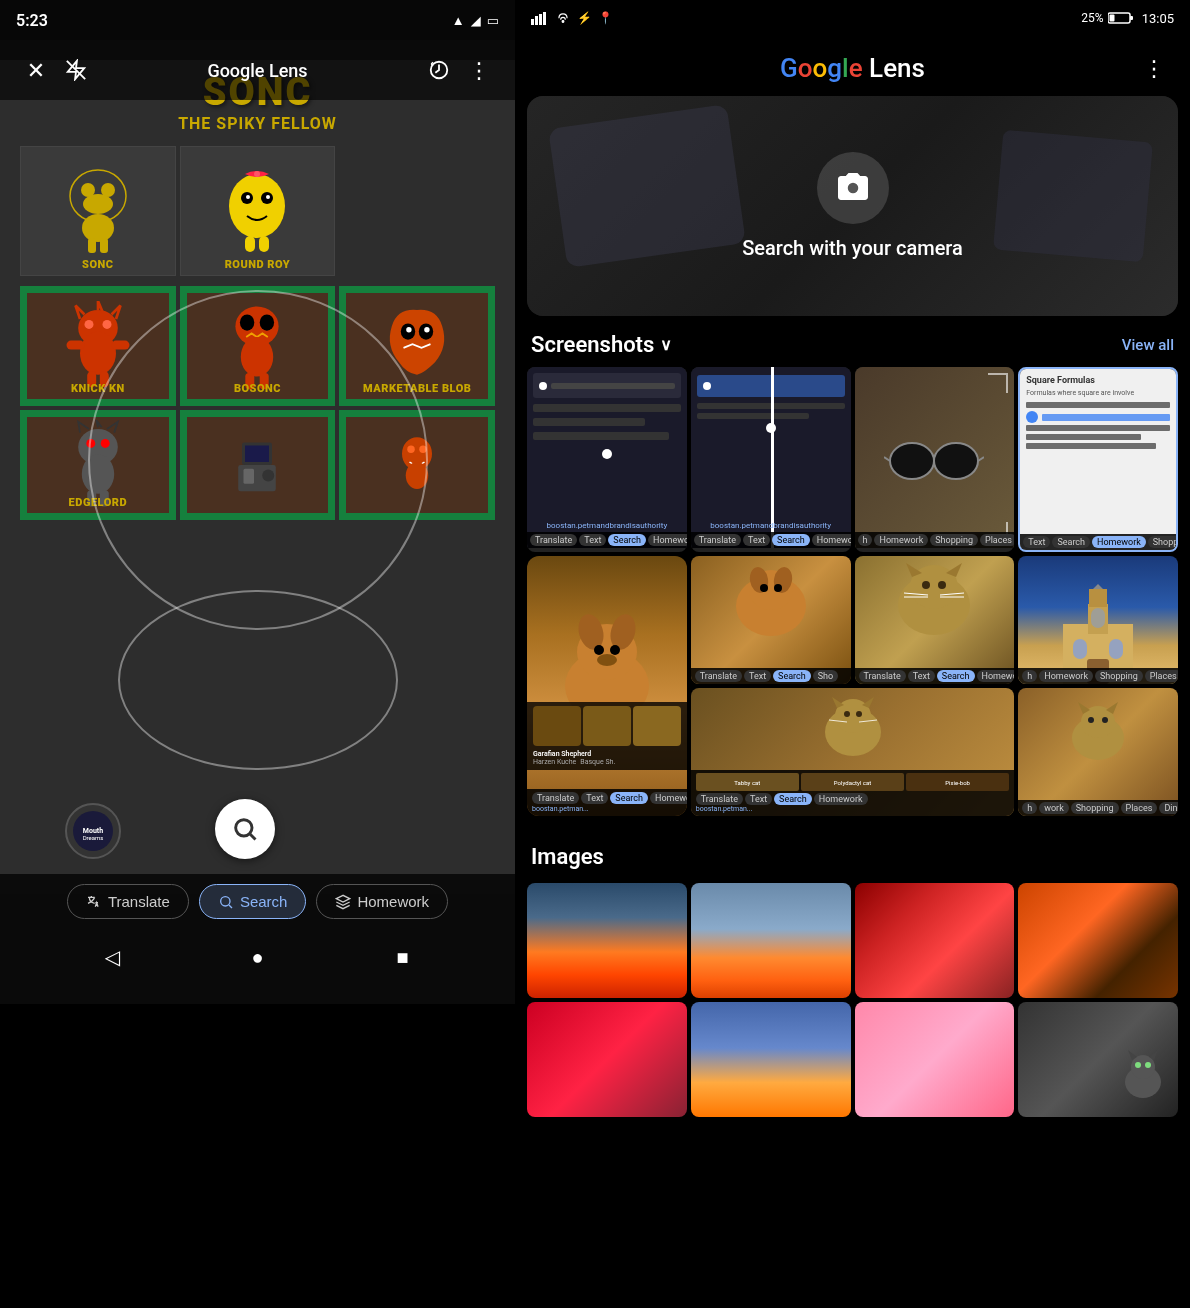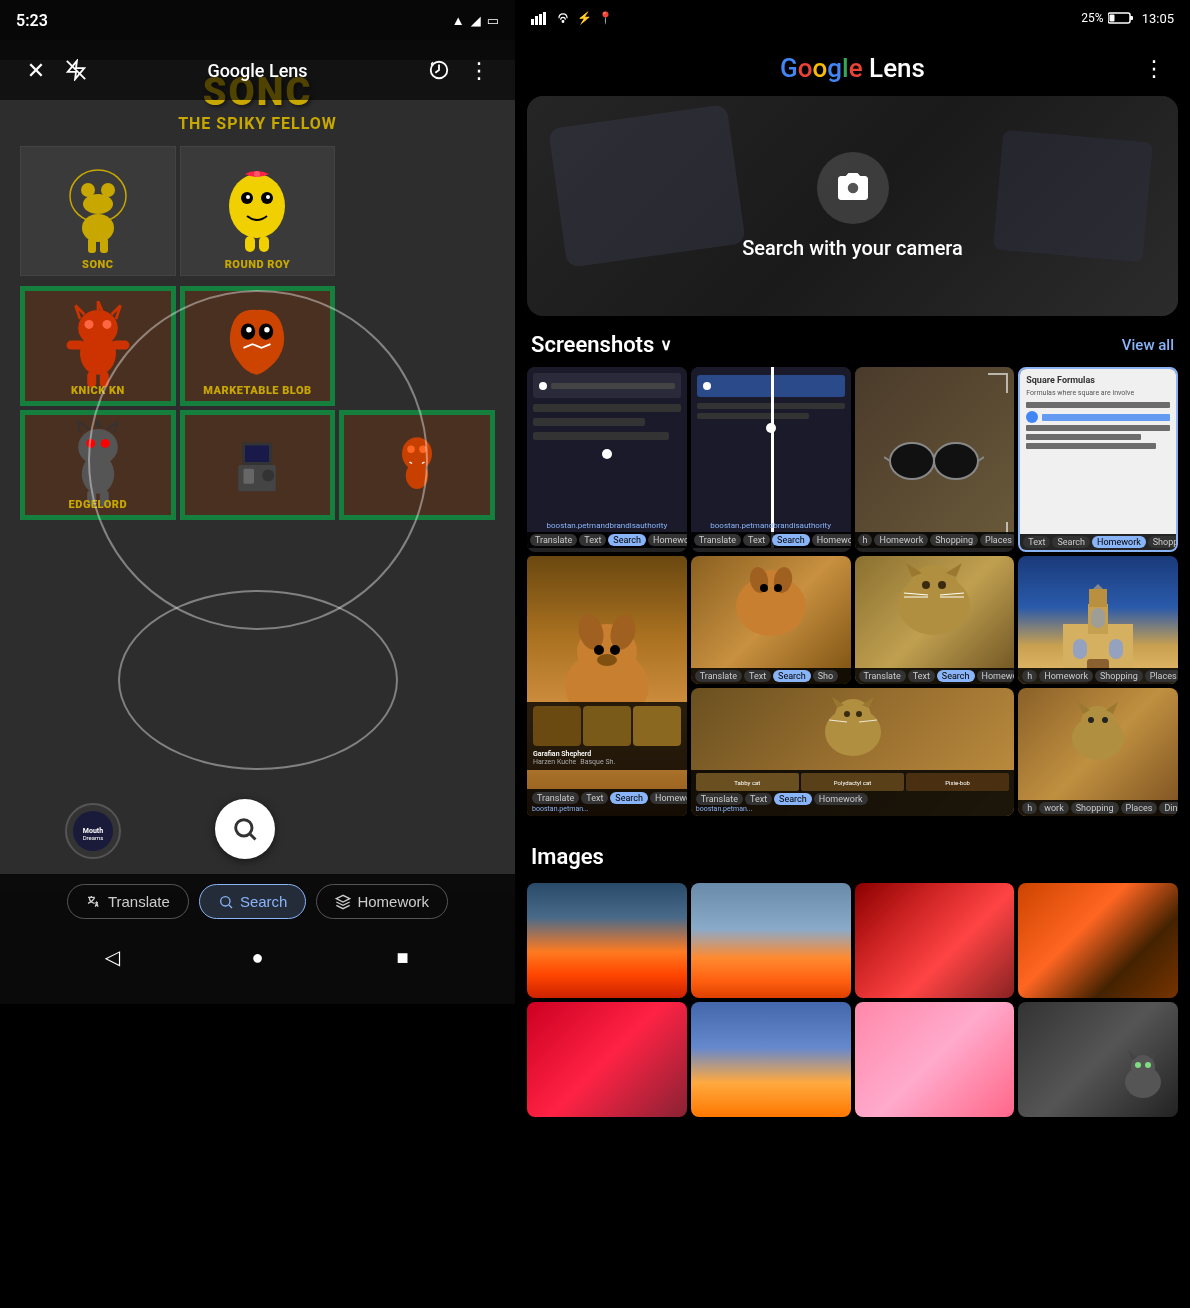--- a/index.html
+++ b/index.html
@@ -94,21 +94,21 @@
 
     .shirt-grid2 {
       display: grid;
       grid-template-columns: 1fr 1fr 1fr;
       gap: 4px;
       padding: 2px 20px;
     }
 
     .shirt-cell2 {
       background: #4a3020;
-      border: 5px solid #15803d;
+      border: 7px solid #15803d;
       height: 120px;
       display: flex;
       flex-direction: column;
       align-items: center;
       justify-content: center;
       position: relative;
       overflow: hidden;
     }
 
     .shirt-grid3 {
@@ -665,20 +665,33 @@
           <circle cx="30" cy="26" r="5" fill="#ff6644"></circle>
           <circle cx="50" cy="26" r="5" fill="#ff6644"></circle>
           <ellipse cx="40" cy="58" rx="20" ry="24" fill="#cc3300"></ellipse>
 
           <rect x="5" y="44" width="20" height="10" rx="5" fill="#cc3300"></rect>
           <rect x="55" y="44" width="20" height="10" rx="5" fill="#cc3300"></rect>
           <rect x="28" y="78" width="10" height="18" rx="5" fill="#cc3300"></rect>
           <rect x="42" y="78" width="10" height="18" rx="5" fill="#cc3300"></rect>
         </svg>
         <span class="shirt-cell-label">KNICK KN</span>
+      </div>
+      <div class="shirt-cell2">
+        <svg class="char-svg" viewBox="0 0 80 100" fill="none">
+
+          <ellipse cx="40" cy="28" rx="24" ry="22" fill="#cc3300"></ellipse>
+          <ellipse cx="29" cy="24" rx="8" ry="9" fill="#000"></ellipse>
+          <ellipse cx="51" cy="24" rx="8" ry="9" fill="#000"></ellipse>
+          <path d="M28,40 L34,36 L40,40 L46,36 L52,40" stroke="#f0a000" stroke-width="2" fill="none"></path>
+          <ellipse cx="40" cy="62" rx="18" ry="22" fill="#cc3300"></ellipse>
+          <rect x="27" y="80" width="10" height="18" rx="4" fill="#cc3300"></rect>
+          <rect x="43" y="80" width="10" height="18" rx="4" fill="#cc3300"></rect>
+        </svg>
+        <span class="shirt-cell-label">BOSONC</span>
       </div>
       <div class="shirt-cell2">
         <svg class="char-svg" viewBox="0 0 80 100" fill="none">
 
           <path d="M40,10 Q62,8 68,28 Q75,50 60,68 Q48,80 40,82 Q28,80 20,68 Q5,50 12,28 Q18,8 40,10Z" fill="#cc4400"></path>
           <ellipse cx="30" cy="34" rx="8" ry="9" fill="#000"></ellipse>
           <ellipse cx="50" cy="34" rx="8" ry="9" fill="#000"></ellipse>
           <circle cx="31" cy="32" r="3" fill="#fff"></circle>
           <circle cx="51" cy="32" r="3" fill="#fff"></circle>
 
@@ -927,21 +940,21 @@
           <span class="ss-tag active">Homework</span>
           <span class="ss-tag">Shopping</span>
 
         </div>
       </div>
     </div>
   </div>
 
   <div style="display:grid;grid-template-columns:1fr 1fr 1fr 1fr;gap:4px;padding:4px 12px;">
 
-    <div style="position:relative;border-radius:5px;overflow:hidden;background:#8b6020;grid-row:span 2;cursor:pointer;">
+    <div style="position:relative;border-radius:12px;overflow:hidden;background:#8b6020;grid-row:span 2;cursor:pointer;">
 
       <div style="width:100%;height:100%;min-height:260px;background:linear-gradient(180deg,#6a4810 0%,#a87020 30%,#d09040 60%,#8a5818 100%);">
 
         <svg style="position:absolute;bottom:80px;left:50%;transform:translateX(-50%);" width="120" height="140" viewBox="0 0 120 140" fill="none">
           <ellipse cx="60" cy="90" rx="42" ry="36" fill="#c88030"></ellipse>
           <ellipse cx="60" cy="56" rx="30" ry="28" fill="#c88030"></ellipse>
           <ellipse cx="44" cy="36" rx="12" ry="18" fill="#a06020" transform="rotate(-15,44,36)"></ellipse>
           <ellipse cx="76" cy="36" rx="12" ry="18" fill="#a06020" transform="rotate(15,76,36)"></ellipse>
           <circle cx="52" cy="54" r="5" fill="#000"></circle>
           <circle cx="68" cy="54" r="5" fill="#000"></circle>

